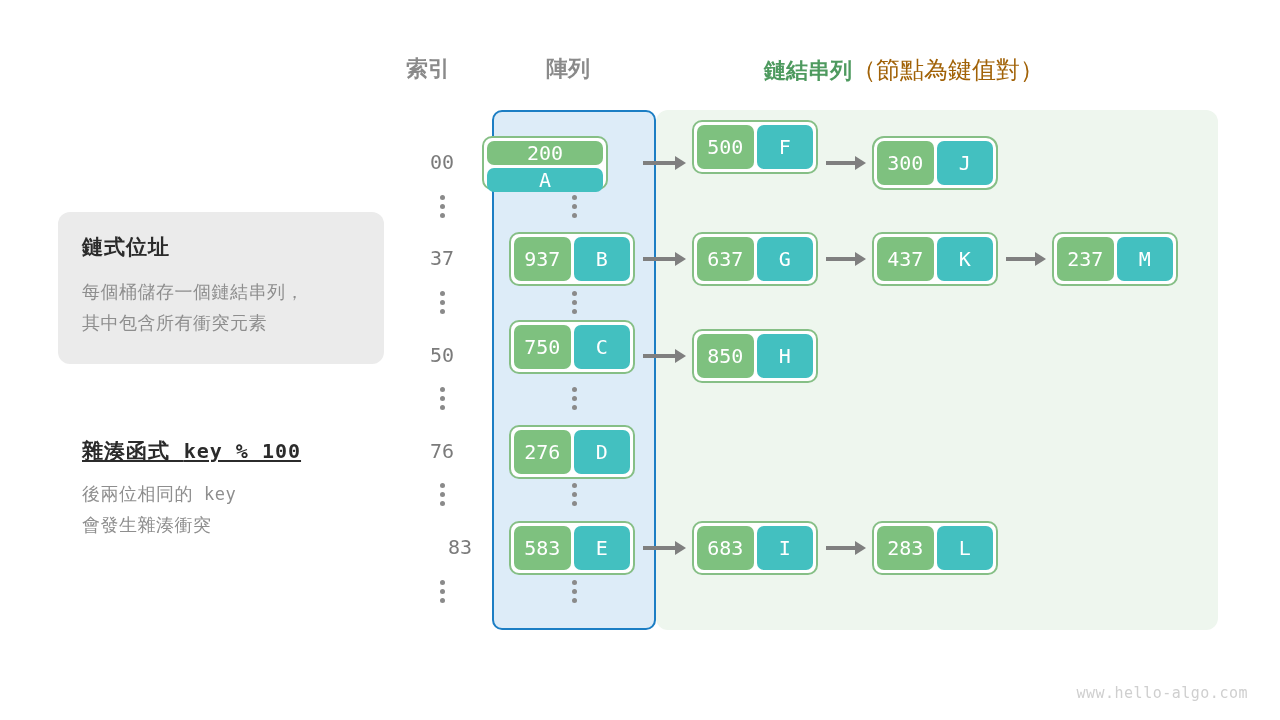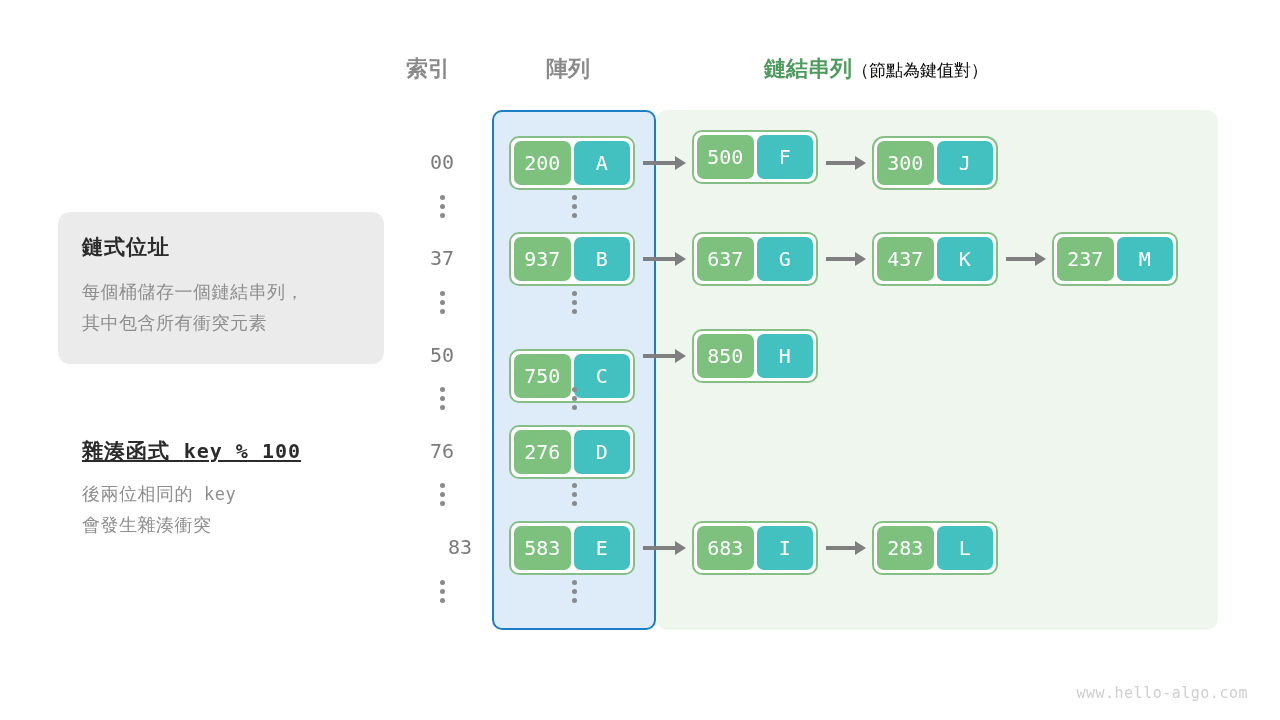--- a/index.html
+++ b/index.html
@@ -32,23 +32,23 @@
   }
   #hdr-index { left: 406px; top: 54px; }
   #hdr-array { left: 546px; top: 54px; }
   #hdr-list  { left: 764px; top: 54px; }
   #hdr-list .ll-main {
     color: #4e9a5f;
     font-weight: bold;
     font-size: 22px;
   }
   #hdr-list .ll-sub {
-    color: #000000;
+    color: #a16207;
     font-weight: normal;
-    font-size: 17px;
+    font-size: 24px;
   }
 
   
   #info-card {
     position: absolute;
     left: 58px;
     top: 212px;
     width: 326px;
     height: 152px;
     background: #ebebeb;
@@ -240,29 +240,29 @@
   <div id="hash-body">
     <div><span>後兩位相同的</span>&nbsp;&nbsp;<span class="mono">key</span></div>
     <div>會發生雜湊衝突</div>
   </div>
 
   <div id="list-region"></div>
   <div id="array-region"></div>
 
   <div id="rows-layer">
       <div class="idx" style="top: 150px;">00</div>
-      <div class="node" style="left: 509px; top: 136px;">
+      <div class="node" style="left: 482px; top: 136px; flex-direction: column;">
         <div class="key">200</div>
         <div class="val">A</div>
       </div>
       <div class="arrow" style="left: 643px; top: 156px; width: 43px;">
         <div class="shaft" style="width: 33px;"></div>
         <div class="head" style="left: 32px;"></div>
       </div>
-      <div class="node" style="left: 692px; top: 130px; justify-content: space-between;">
+      <div class="node" style="left: 692px; top: 120px; justify-content: space-between;">
         <div class="key">500</div>
         <div class="val">F</div>
       </div>
       <div class="arrow" style="left: 826px; top: 156px; width: 40px;">
         <div class="shaft" style="width: 30px;"></div>
         <div class="head" style="left: 29px;"></div>
       </div>
       <div class="node" style="left: 872px; top: 136px; border-radius: 12px;">
         <div class="key">300</div>
         <div class="val">J</div>
@@ -290,21 +290,21 @@
       </div>
       <div class="arrow" style="left: 1006px; top: 252px; width: 40px;">
         <div class="shaft" style="width: 30px;"></div>
         <div class="head" style="left: 29px;"></div>
       </div>
       <div class="node" style="left: 1052px; top: 232px;">
         <div class="key">237</div>
         <div class="val">M</div>
       </div>
       <div class="idx" style="top: 343px;">50</div>
-      <div class="node" style="left: 509px; top: 349px;">
+      <div class="node" style="left: 509px; top: 320px;">
         <div class="key">750</div>
         <div class="val">C</div>
       </div>
       <div class="arrow" style="left: 643px; top: 349px; width: 43px;">
         <div class="shaft" style="width: 33px;"></div>
         <div class="head" style="left: 32px;"></div>
       </div>
       <div class="node" style="left: 692px; top: 329px;">
         <div class="key">850</div>
         <div class="val">H</div>

